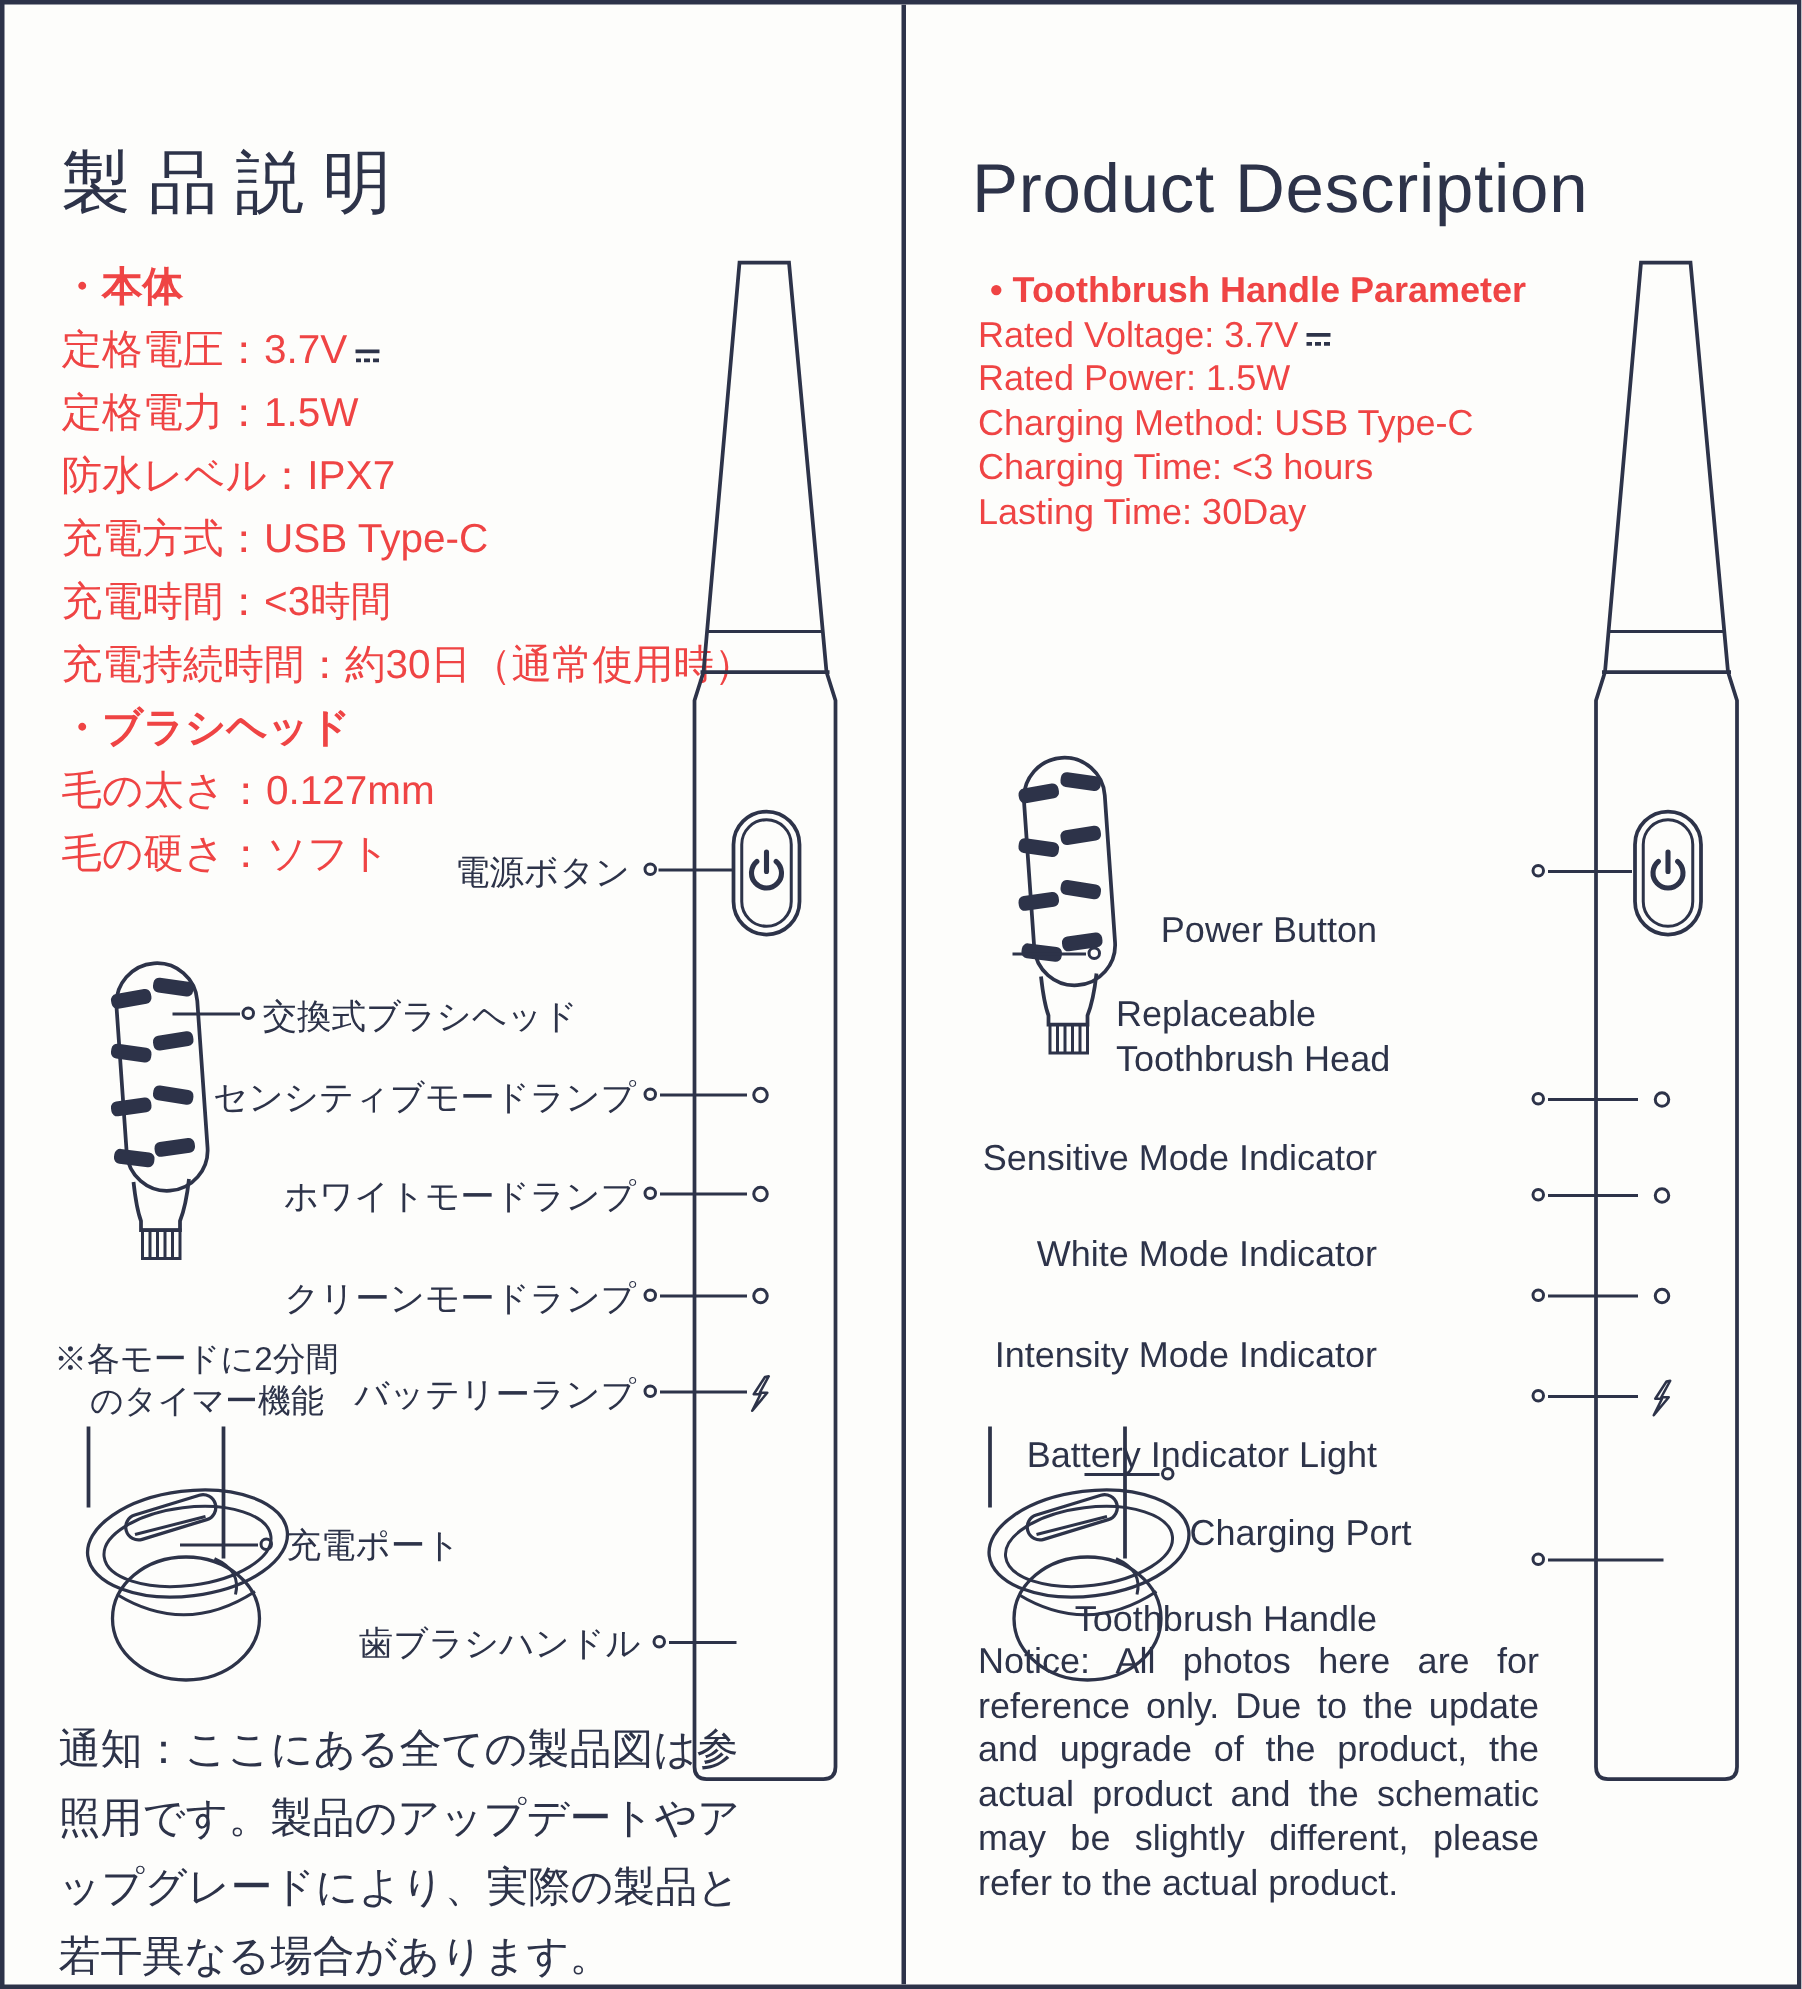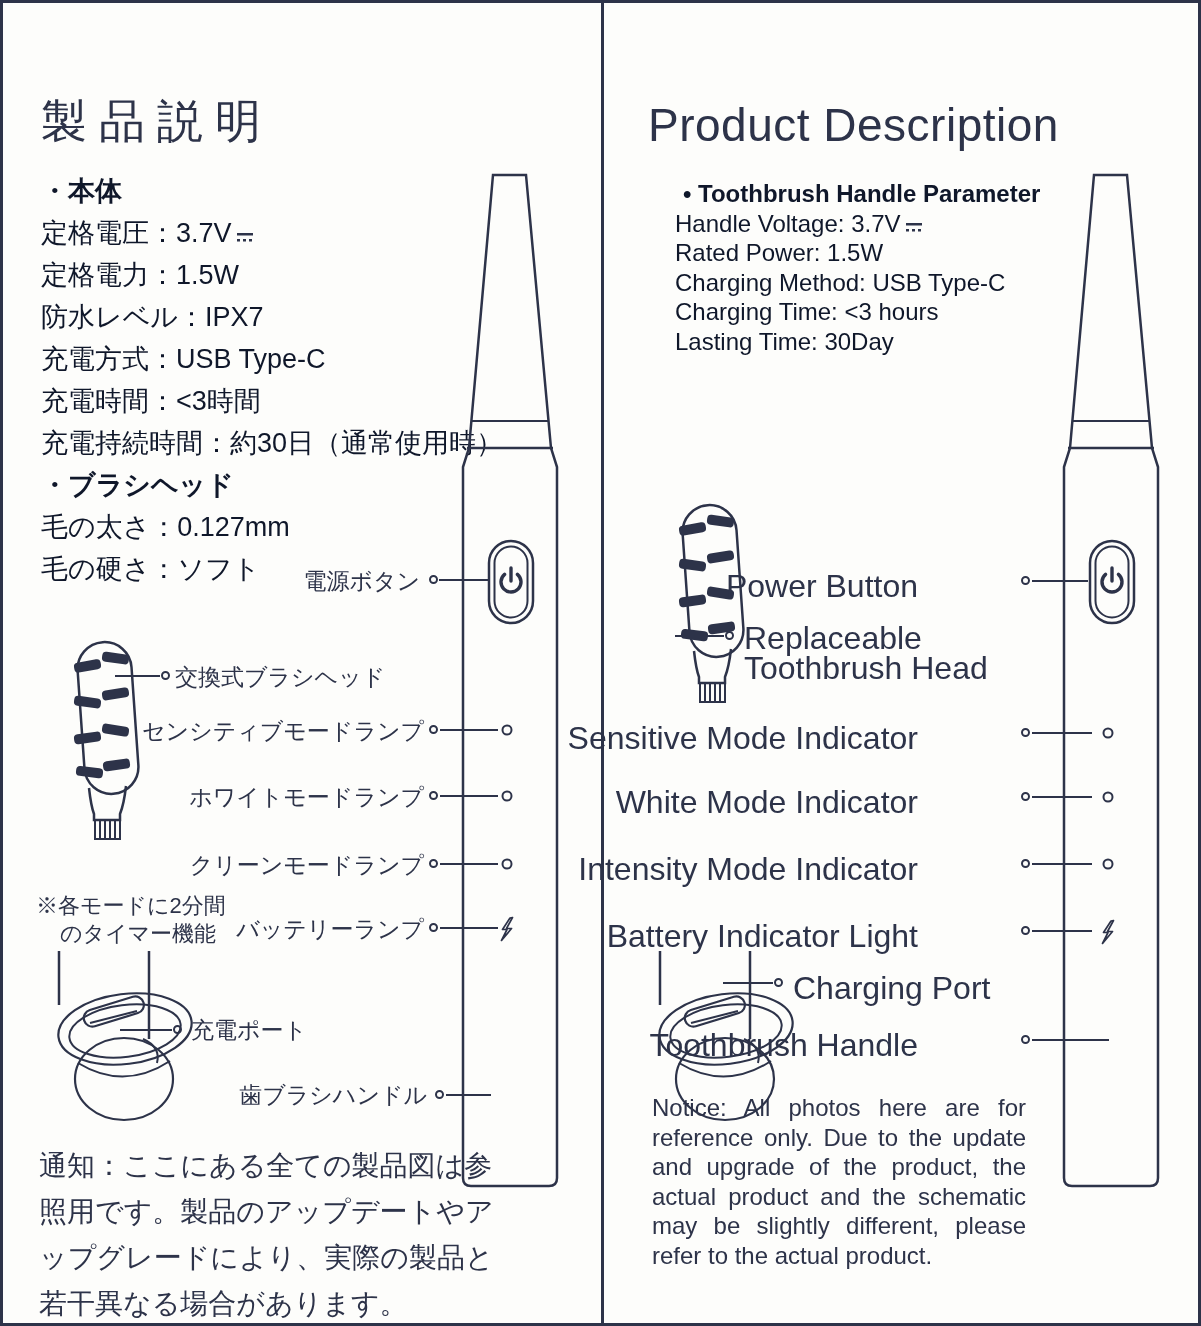--- a/index.html
+++ b/index.html
@@ -5,27 +5,27 @@
   html,body{margin:0;padding:0;background:#e8e8e8;}
   .page{position:relative;width:1201px;height:1326px;margin:0 auto;background:#fdfdfb;
         border:3px solid #2d3349;box-sizing:border-box;overflow:hidden;
         font-family:"Liberation Sans", sans-serif;color:#2d3349;}
   .panel{position:absolute;top:0;height:100%;}
   .panel.left{left:0;width:601px;border-right:3px solid #2d3349;box-sizing:border-box;}
   .panel.right{left:601px;width:502px;}
   .t{position:absolute;color:#2d3349;white-space:nowrap;line-height:1.15;}
   .title-jp{font-size:46px;letter-spacing:12px;}
   .title-en{font-size:46px;letter-spacing:0.5px;}
-  .specs{position:absolute;color:#0f172a;}
+  .specs{position:absolute;color:#ef4444;}
   .specs .row{line-height:42px;font-size:27px;white-space:nowrap;}
   .specs .row.b{font-weight:700;}
   .especs .row{line-height:29.5px;font-size:24px;white-space:nowrap;}
   .especs .row.b{padding-left:8px;}
   .jlabel{font-size:23px;}
-  .elabel{font-size:32px;}
+  .elabel{font-size:24px;margin-top:39px;}
   .small{font-size:22px;}
   .line{position:absolute;height:2px;background:#2d3349;}
   .dot{position:absolute;width:9px;height:9px;border:2px solid #2d3349;border-radius:50%;
        box-sizing:border-box;background:transparent;}
   .pre{white-space:pre-line;}
   .notice-jp{font-size:28px;line-height:46px;white-space:pre-line;}
   .notice-en{font-size:24px;line-height:29.5px;width:374px;text-align:justify;white-space:normal;}
   .dc{display:inline-block;width:16px;height:10px;margin-left:5px;
       background:
         linear-gradient(#2d3349,#2d3349) 0 1px/16px 2.5px no-repeat,
@@ -141,23 +141,23 @@
     <div class="t notice-jp" style="left:36px;top:1140px;white-space:pre-line;">通知：ここにある全ての製品図は参
 照用です。製品のアップデートやア
 ップグレードにより、実際の製品と
 若干異なる場合があります。</div>
   </div>
 
   <div class="panel right">
 
     <div class="t title-en" style="left:44px;top:96px;">Product Description</div>
 
-    <div class="specs especs" style="left:48px;top:176px;margin-left:23px;">
+    <div class="specs especs" style="left:48px;top:176px;">
       <div class="row b">• Toothbrush Handle Parameter</div>
-      <div class="row"><span>Handle Voltage: 3.7V</span><span class="dc"></span></div>
+      <div class="row"><span>Rated Voltage: 3.7V</span><span class="dc"></span></div>
       <div class="row">Rated Power: 1.5W</div>
       <div class="row">Charging Method: USB Type-C</div>
       <div class="row">Charging Time: &lt;3  hours</div>
       <div class="row">Lasting Time: 30Day</div>
     </div>
 
 
     <svg style="left:447px;top:162px;" width="120" height="1030" viewBox="0 0 120 1030">
       <path d="M43 10 L76 10 L101 283 L107 302 L107 1013 Q107 1021 99 1021 L21 1021 Q13 1021 13 1013 L13 302 L19 283 Z" fill="none" stroke="#2d3349" stroke-width="2.5"></path>
       <line x1="21" y1="256" x2="99" y2="256" stroke="#2d3349" stroke-width="2"></line>

